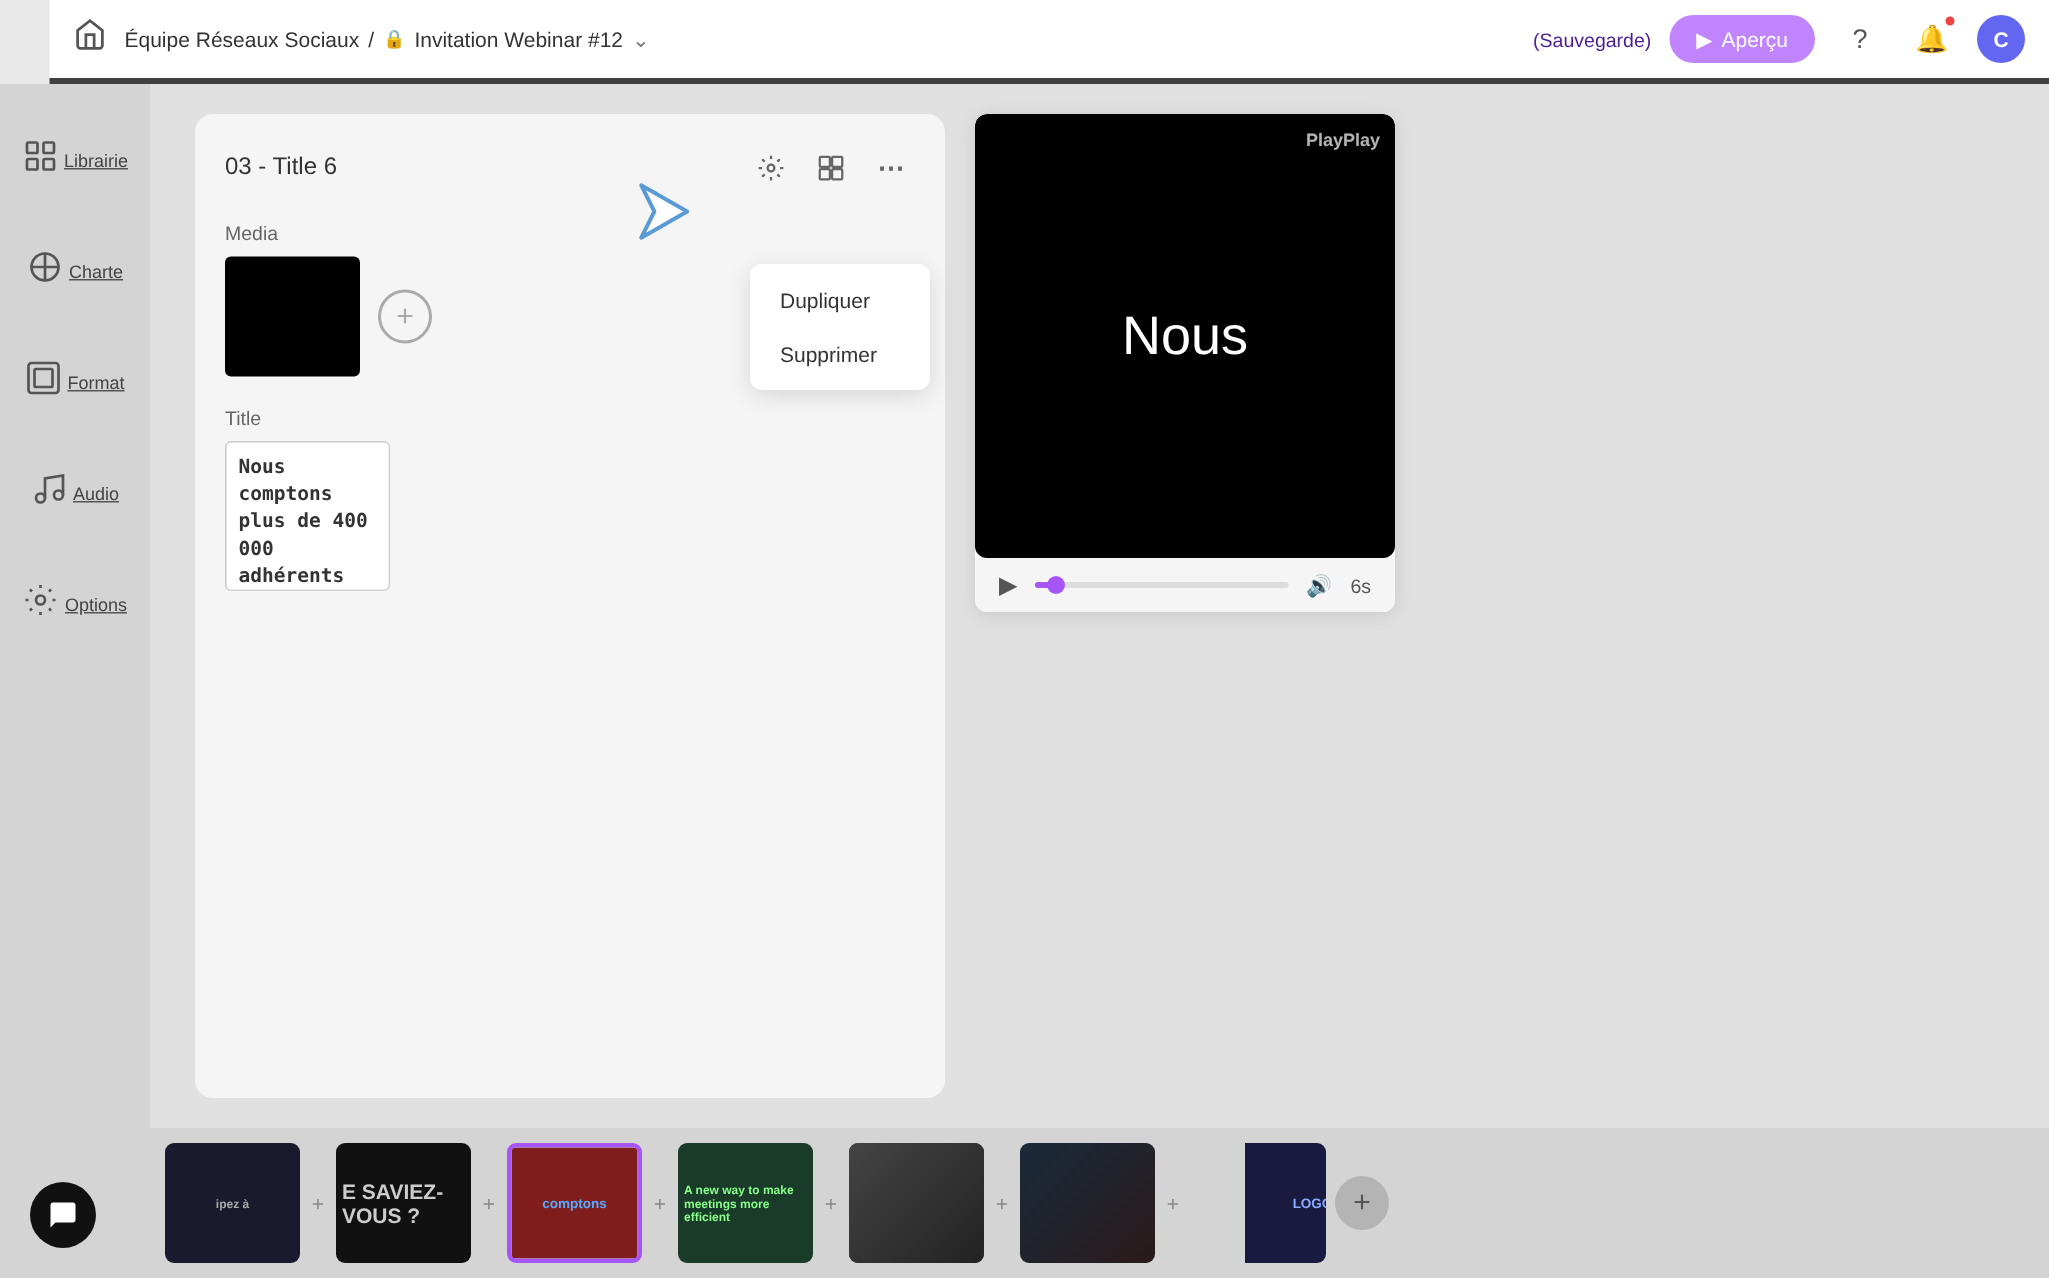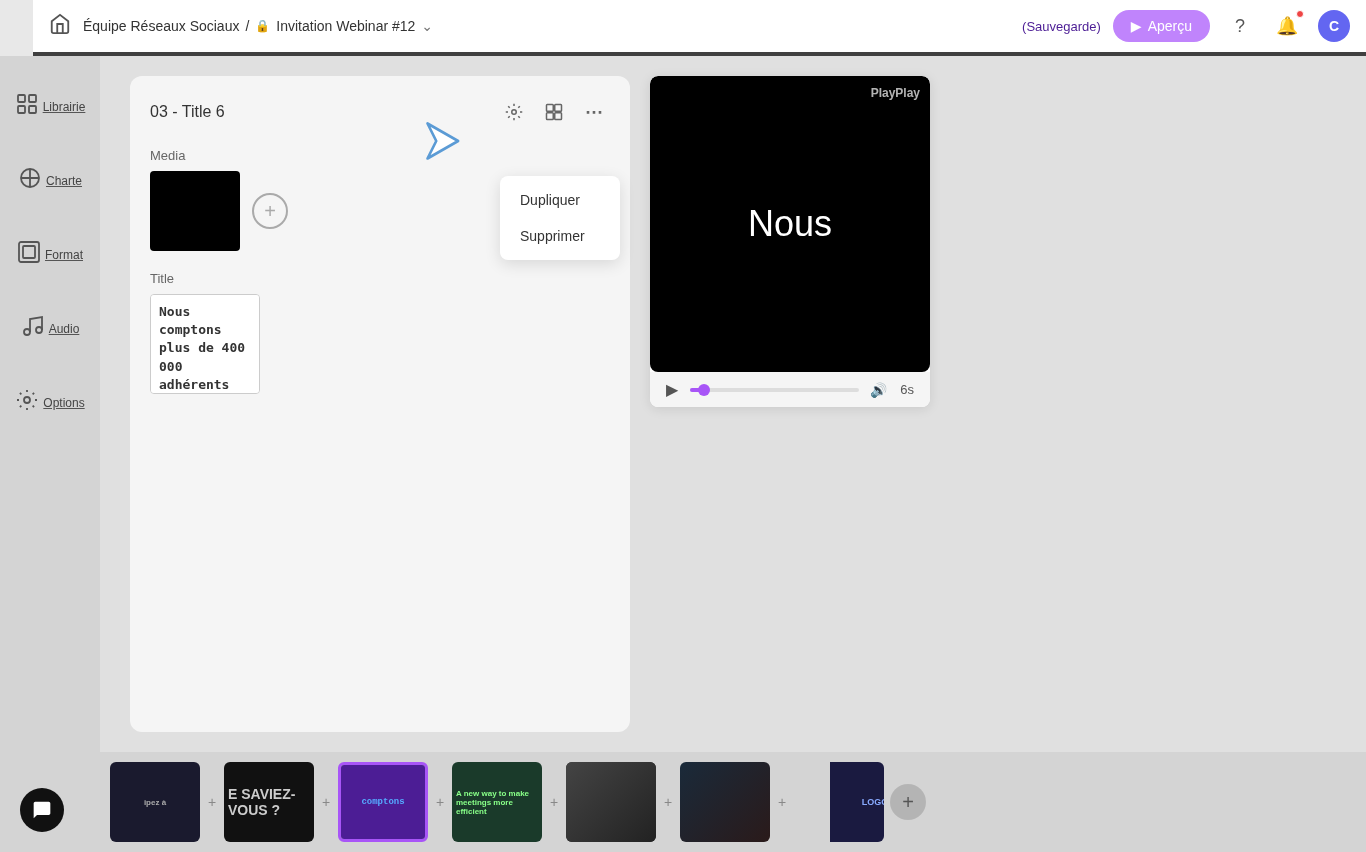--- a/index.html
+++ b/index.html
@@ -229,21 +229,21 @@
       display: flex;
       align-items: center;
       justify-content: center;
       font-size: 10px;
       color: white;
       font-weight: bold;
       text-align: left;
     }
     .thumb-1 .thumb-inner { background: #1a1a2e; color: #aaa; font-size: 8px; padding: 16px; }
     .thumb-2 .thumb-inner { background: #111; color: #ccc; font-size: 14px; padding: 4px; }
-    .thumb-3 .thumb-inner { background: #4c1d95; color: #5af; font-size: 9px; padding: 4px; font-family: Liberation Mono, monospace; }
+    .thumb-3 .thumb-inner { background: #7f1d1d; color: #5af; font-size: 9px; padding: 4px; }
     .thumb-4 .thumb-inner { background: #1a3a2a; color: #8f8; font-size: 8px; padding: 4px; }
     .thumb-5 .thumb-inner { background: #2a1a2a; color: #e8e; font-size: 8px; padding: 4px; }
     .thumb-6 .thumb-inner { background: #222; color: #fff; font-size: 8px; padding: 4px; }
     .thumb-7 .thumb-inner { background: #1a1a40; color: #8af; font-size: 9px; padding: 4px; margin-left: 36px; }
     .add-scene-btn {
       width: 36px; height: 36px;
       border-radius: 50%;
       background: rgba(0,0,0,0.15);
       border: none;
       color: #555;

